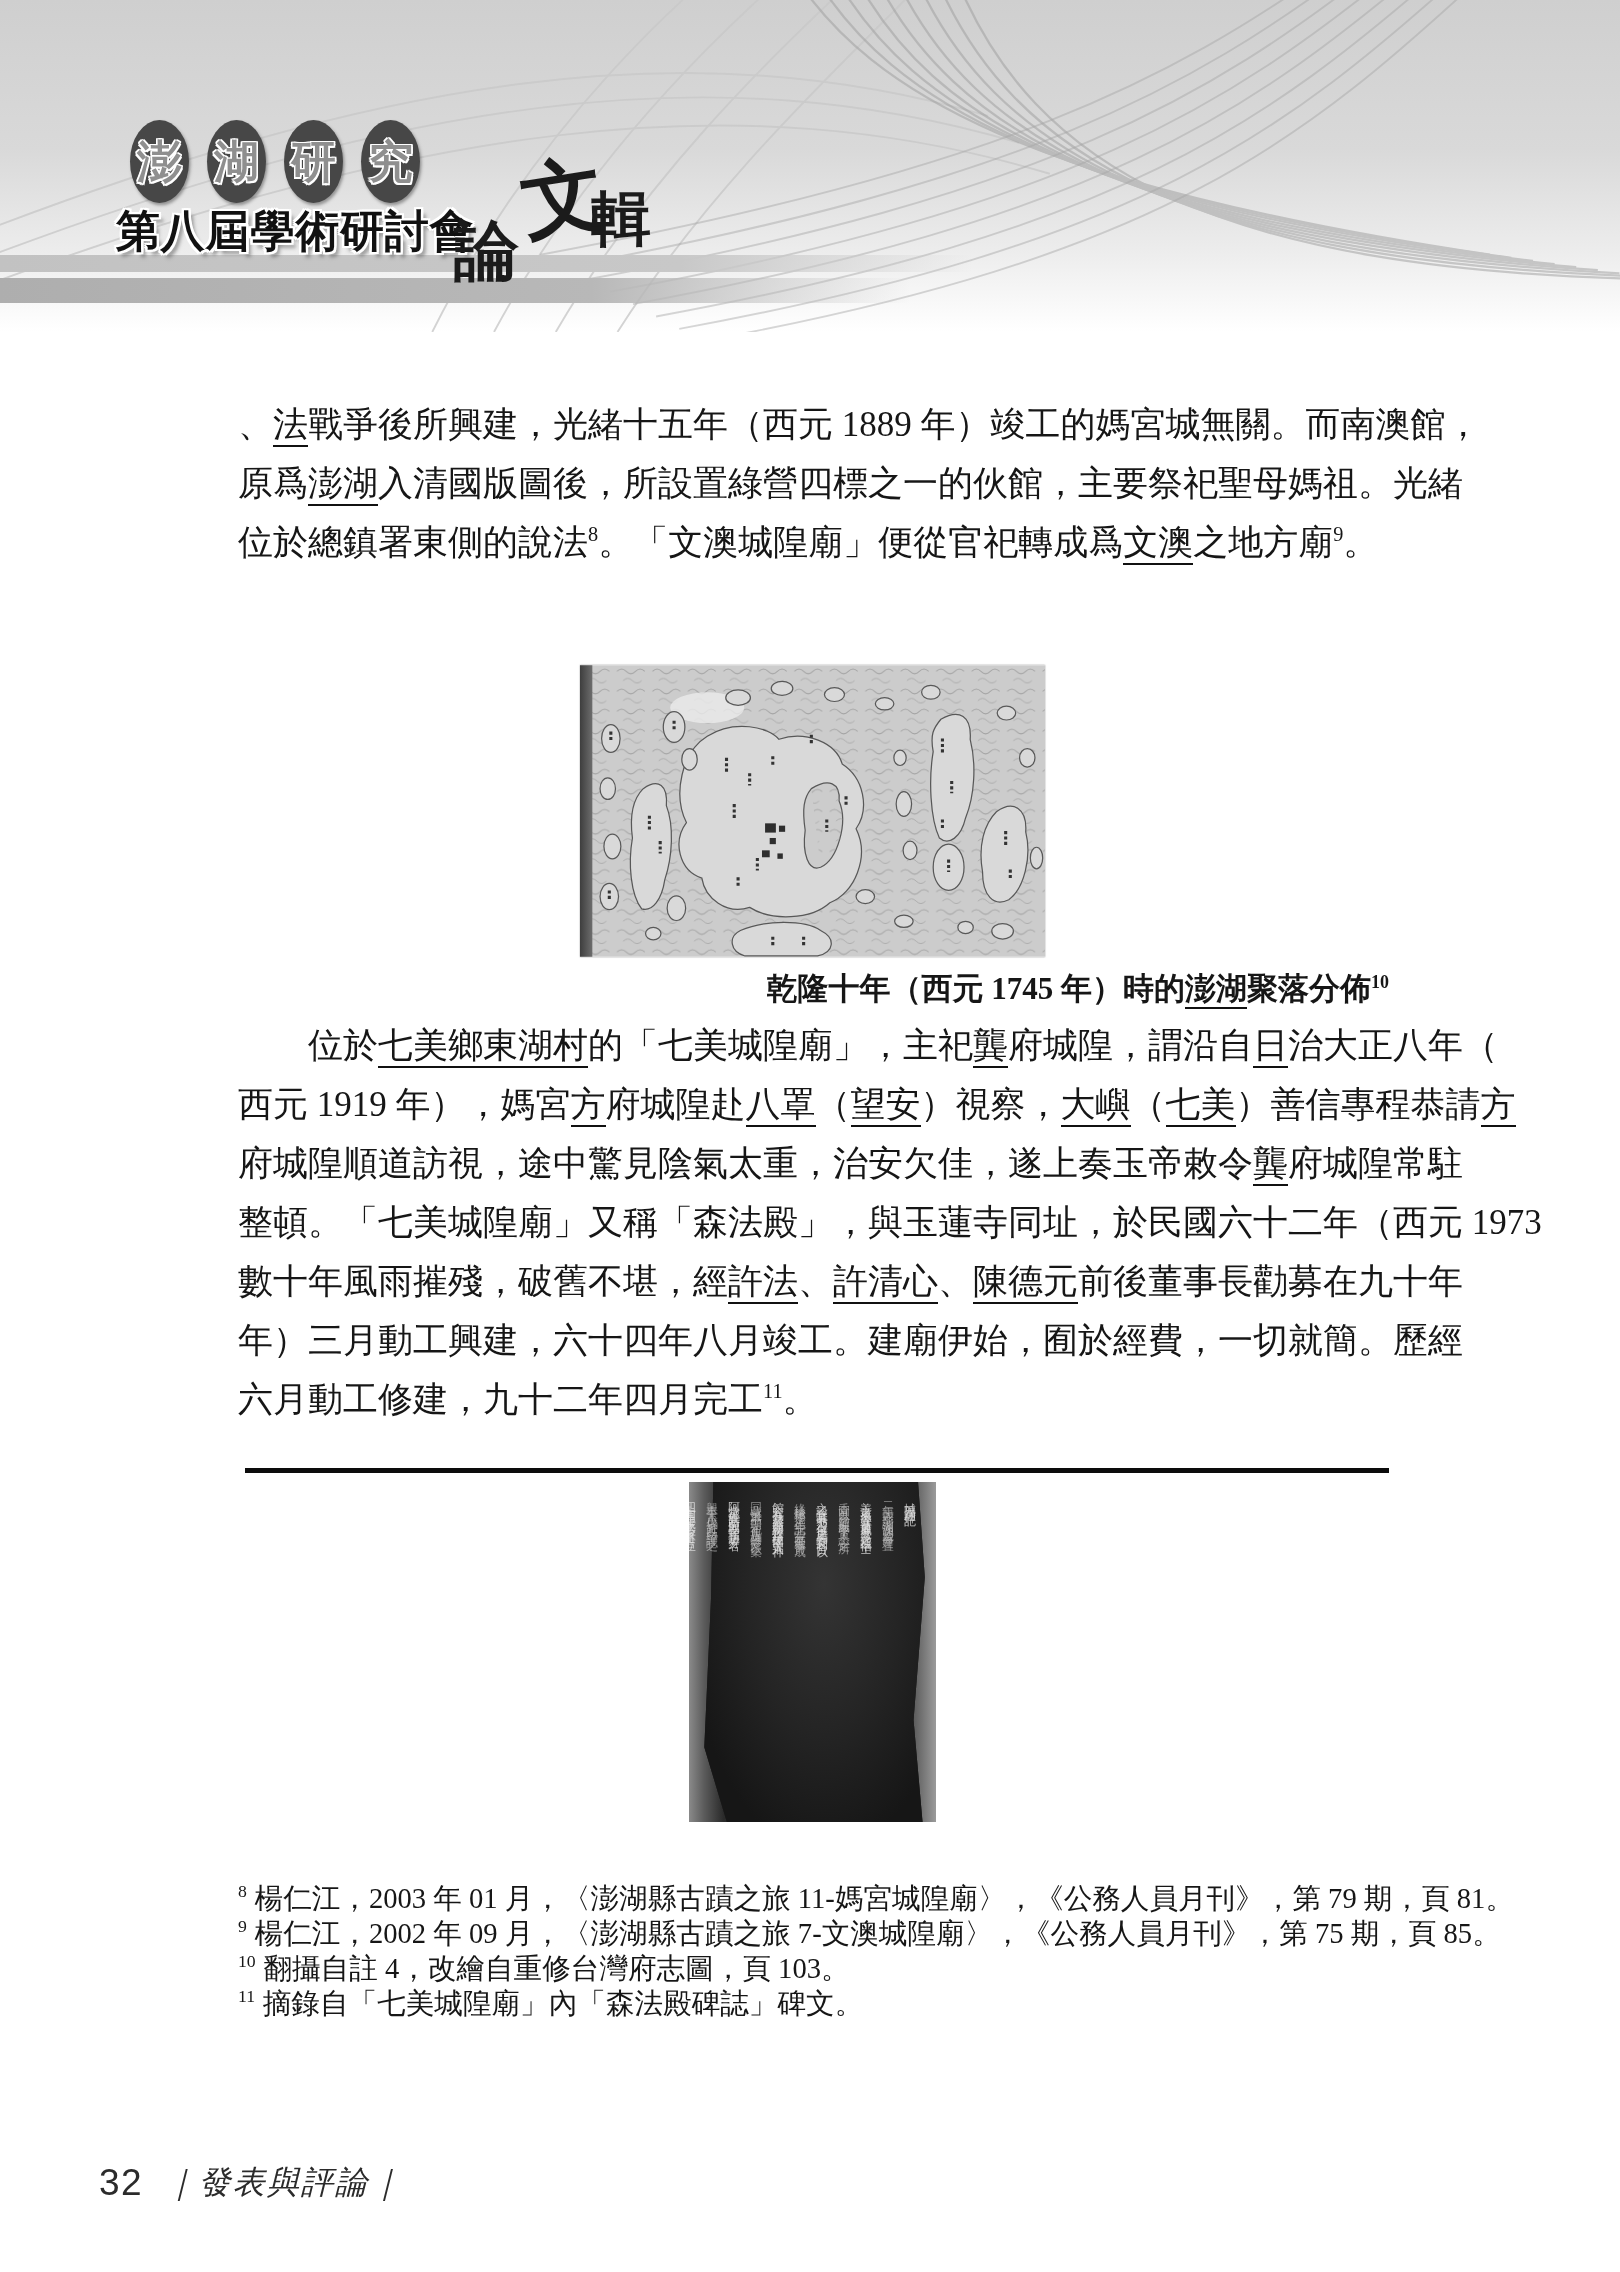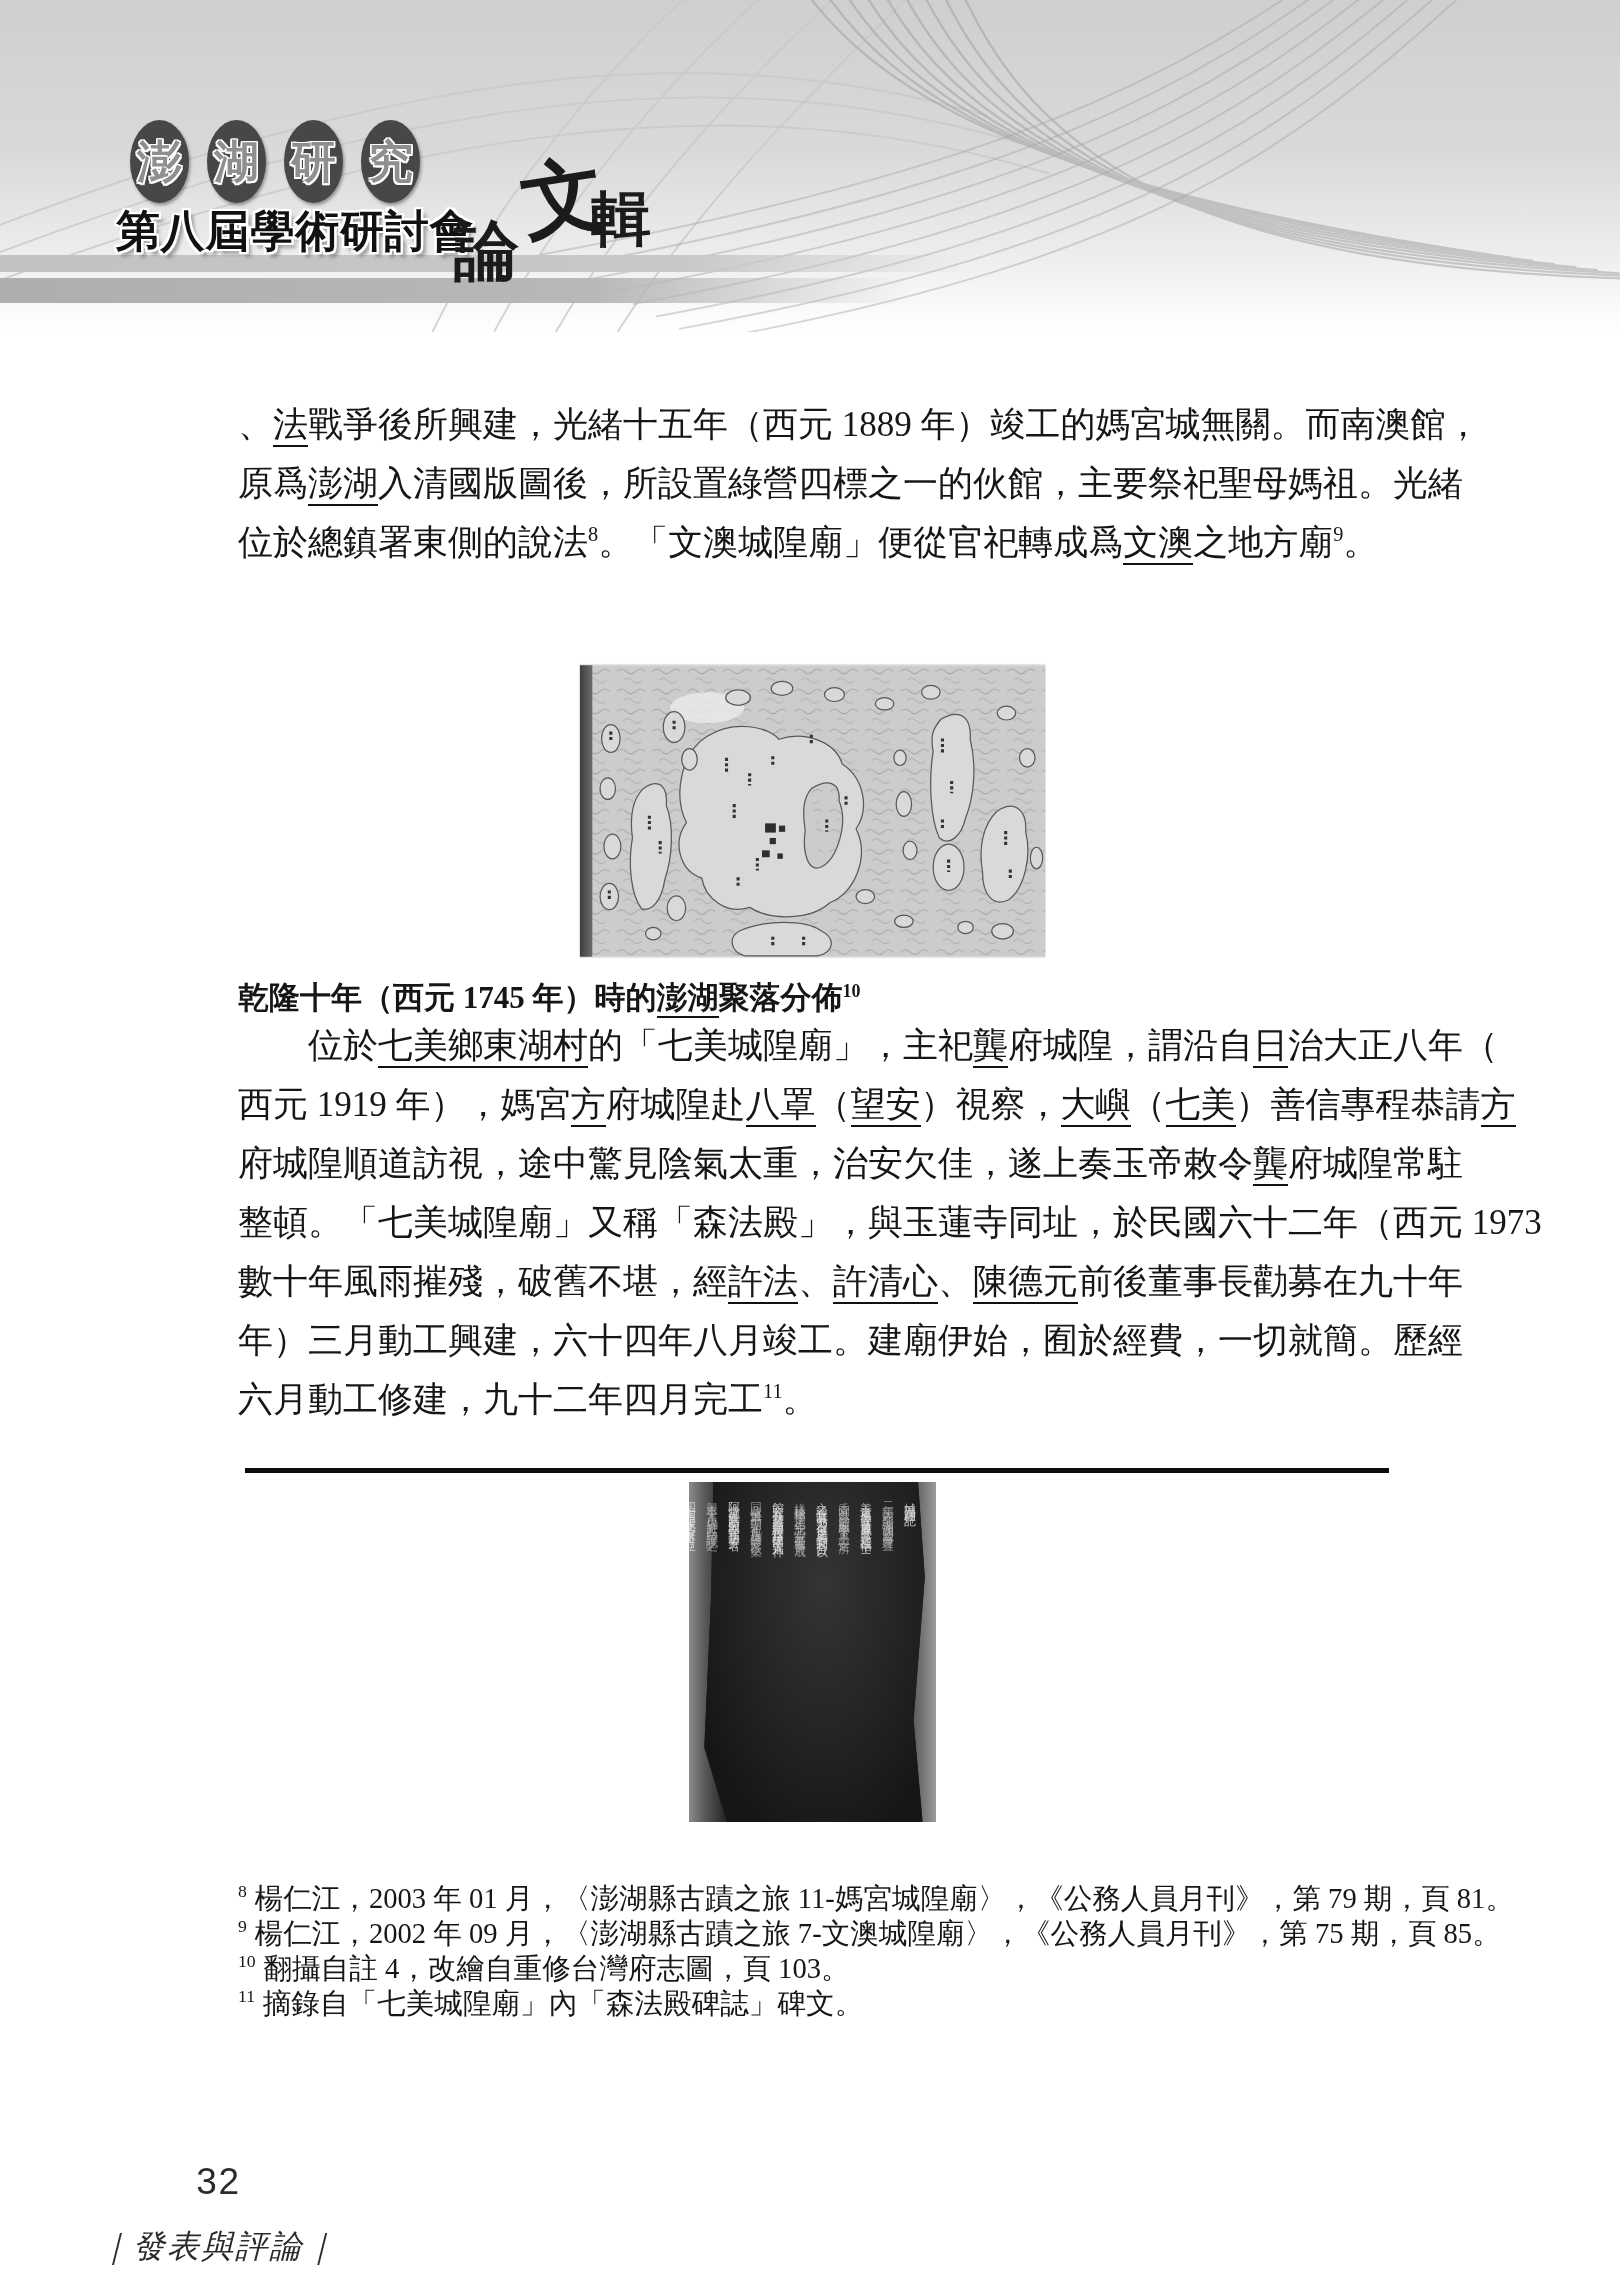--- a/index.html
+++ b/index.html
@@ -27,39 +27,39 @@
   .bt-0{left:0;top:60px;font-size:65px;}
   .bt-1{left:68px;top:-3.1px;font-size:82px;transform:rotate(-9deg);}
   .bt-2{left:137px;top:32px;font-size:60px;}
   
   .textblock{position:absolute;left:238px;width:1151px;font-size:35px;line-height:59px;}
   .tline{white-space:nowrap;height:59px;}
   .u{border-bottom:2.3px solid #111;padding-bottom:0.8px;}
   .sup{font-size:0.58em;vertical-align:super;line-height:0;}
   
   .map-fig{position:absolute;left:580px;top:665px;width:465px;height:292px;box-shadow:0 0 1.5px rgba(0,0,0,.4);}
-  .fig-caption{position:absolute;left:238px;width:1151px;text-align:left;font-weight:700;margin-top:9px;}
+  .fig-caption{position:absolute;left:238px;width:1151px;text-align:right;font-weight:700;}
   .cap1{top:969px;font-size:31px;line-height:40px;}
   .cap2{top:1823px;font-size:32px;letter-spacing:6.2px;}
   .divider{position:absolute;left:245px;top:1468px;width:1144px;height:4.6px;background:#0c0c0c;}
   .stele-fig{position:absolute;left:689px;top:1482px;width:247px;height:340px;overflow:hidden;
              background:linear-gradient(90deg,#8a8a8a 0%,#5c5c5c 6%,#2a2a2a 14%,#1f1f1f 55%,#383838 86%,#9b9b9b 100%);}
   .stele-rock{position:absolute;left:10.8px;top:0;width:225px;height:340px;
       background:radial-gradient(ellipse at 55% 30%,#343434 0%,#242424 45%,#161616 80%),#1d1d1d;
       clip-path:polygon(6% 0,97% 0,100% 28%,95% 70%,99% 100%,12% 100%,2% 78%,5% 34%);}
   .stele-cols{position:absolute;right:20px;top:10.8px;height:318px;display:flex;flex-direction:row-reverse;gap:7px;}
   .scol{writing-mode:vertical-rl;text-orientation:upright;font-size:11.6px;letter-spacing:3.1px;
         color:rgba(226,226,226,.82);font-family:"Liberation Serif","DejaVu Serif",serif;}
   .scol:nth-child(even){color:rgba(205,205,205,.6);}
   
   .footnotes{position:absolute;left:238px;top:1881px;width:1219px;font-size:28.6px;line-height:35px;}
   .fnote{white-space:nowrap;}
   .fnum{font-size:0.62em;vertical-align:super;margin-right:7.7px;line-height:0;}
   .pagefooter{position:absolute;left:99px;top:2161px;display:flex;align-items:center;gap:21.6px;
-              font-family:"Liberation Sans","DejaVu Sans",sans-serif;color:#2b2b2b;flex-direction:column;}
+              font-family:"Liberation Sans","DejaVu Sans",sans-serif;color:#2b2b2b;}
   .pageno{font-size:37px;letter-spacing:1.5px;}
   .section-label{font-size:32px;letter-spacing:2.3px;font-style:italic;}
 </style>
 </head>
 <body>
 
 <div class="page">
 
   <div class="banner">
     <svg width="1621" height="332" viewBox="0 0 2100 430">

